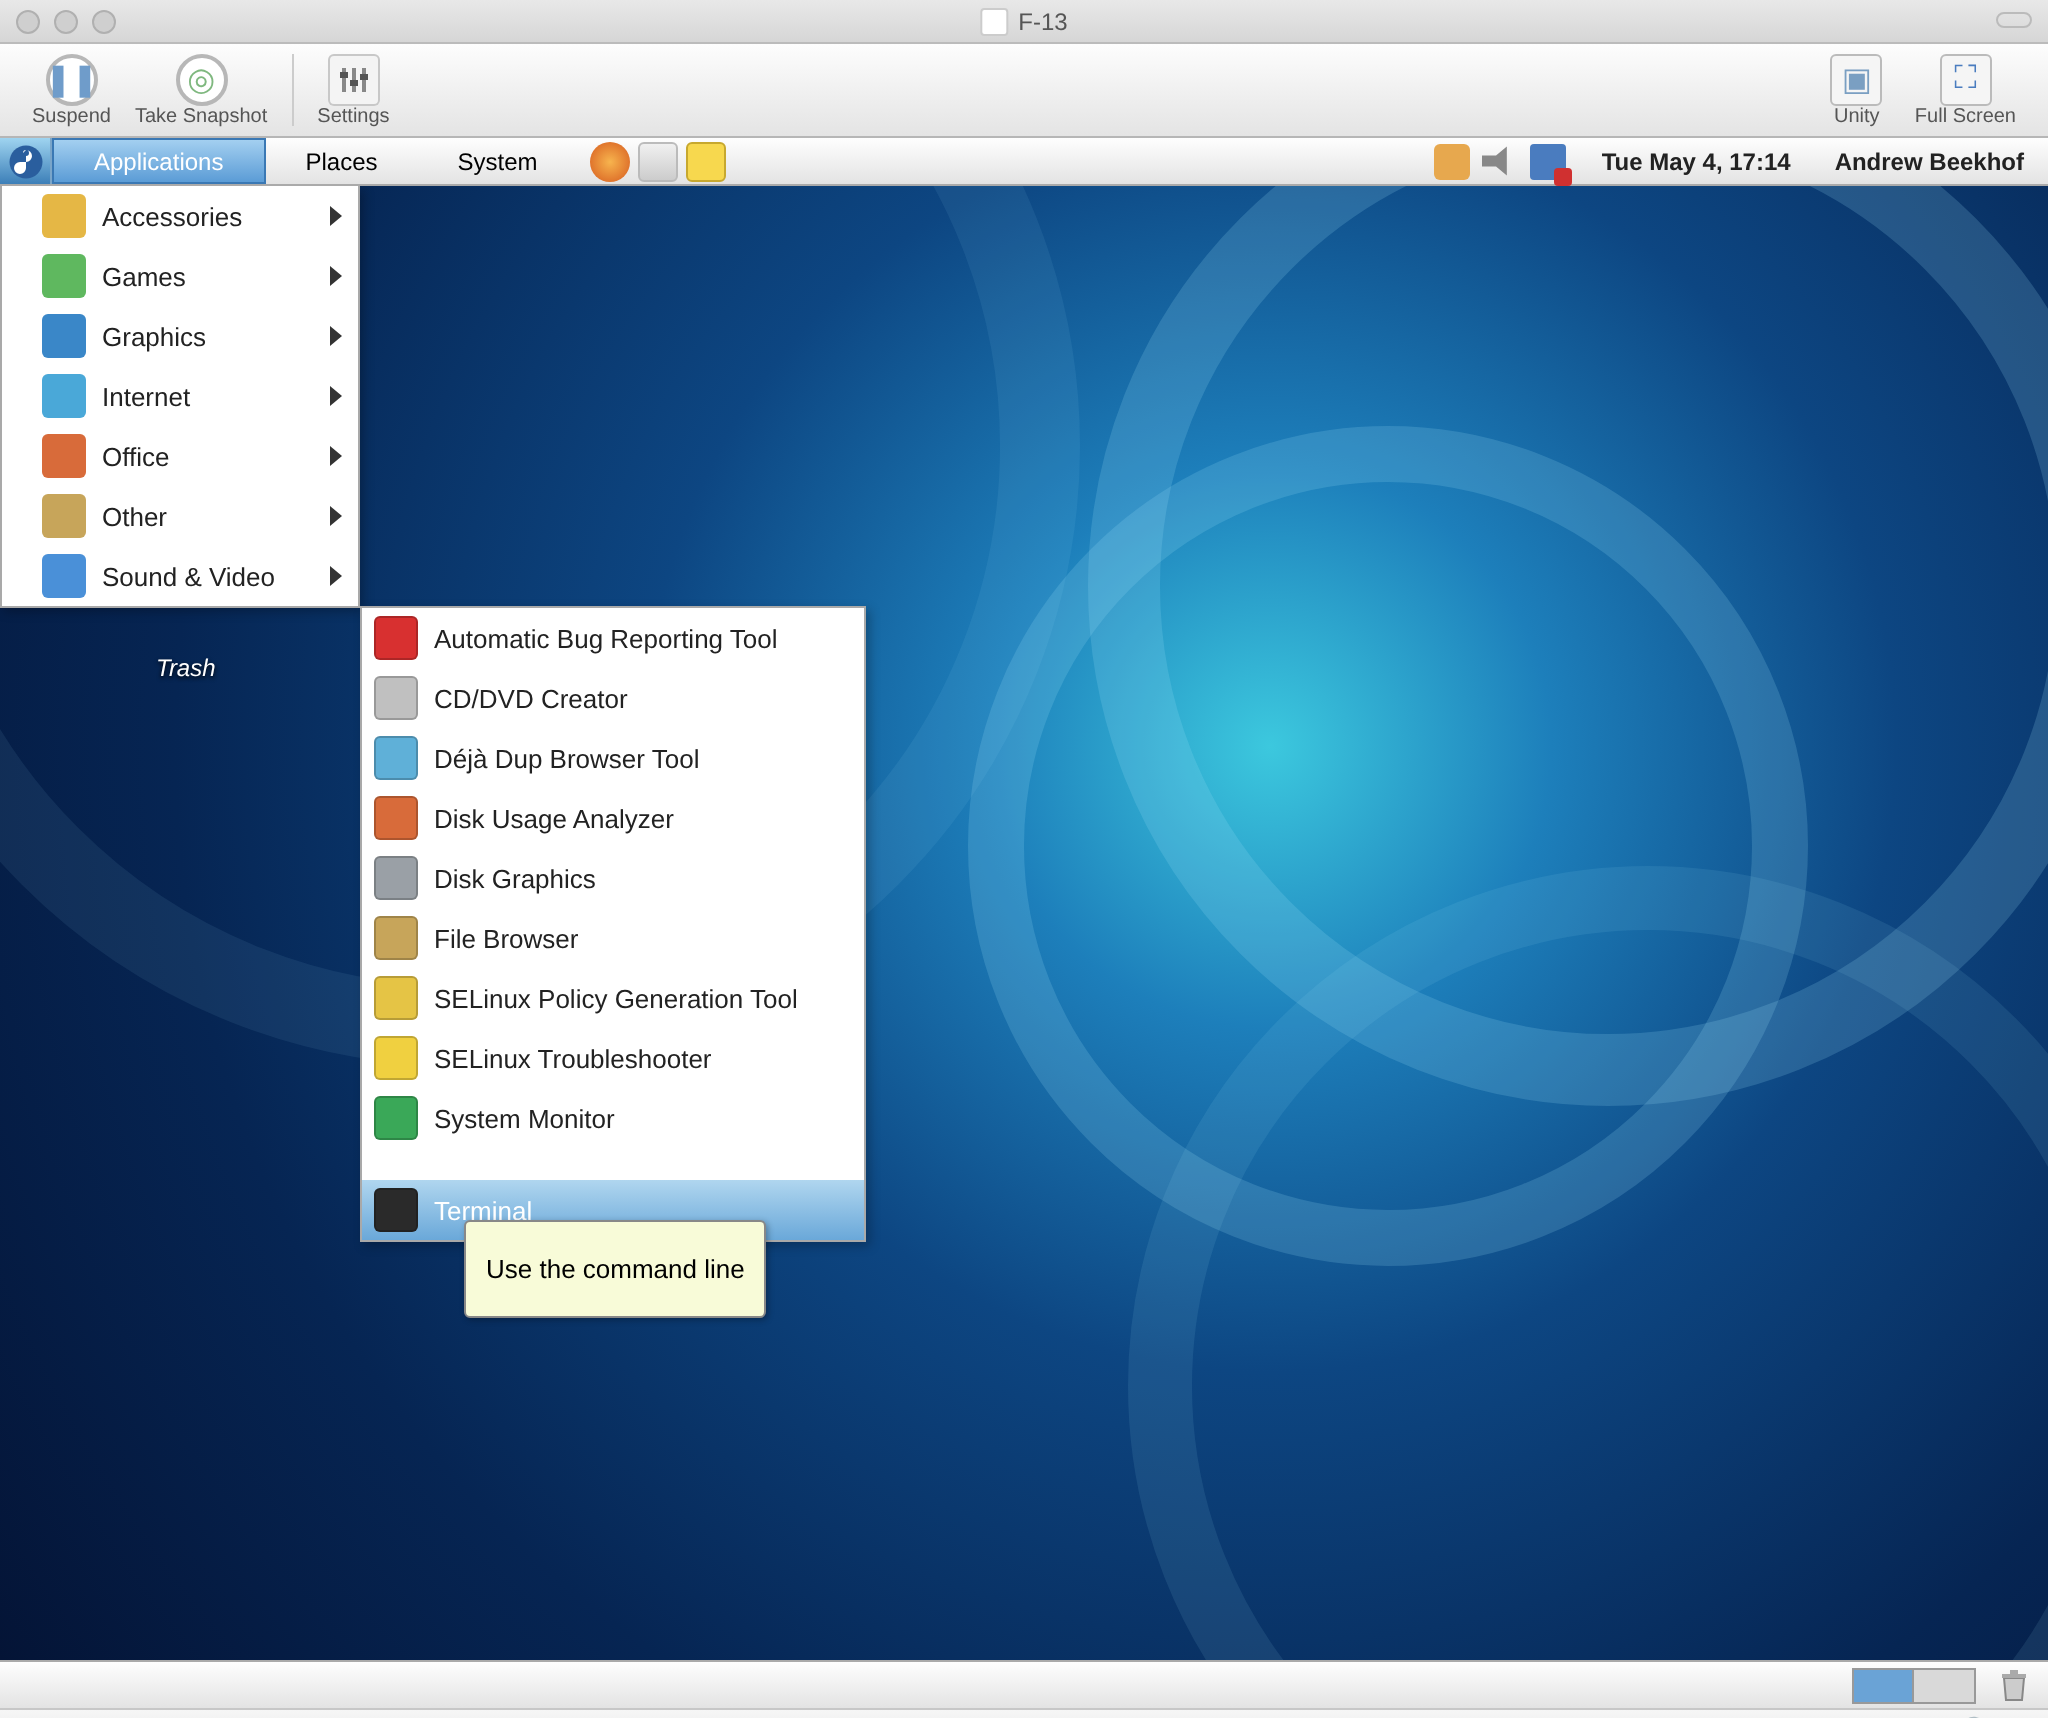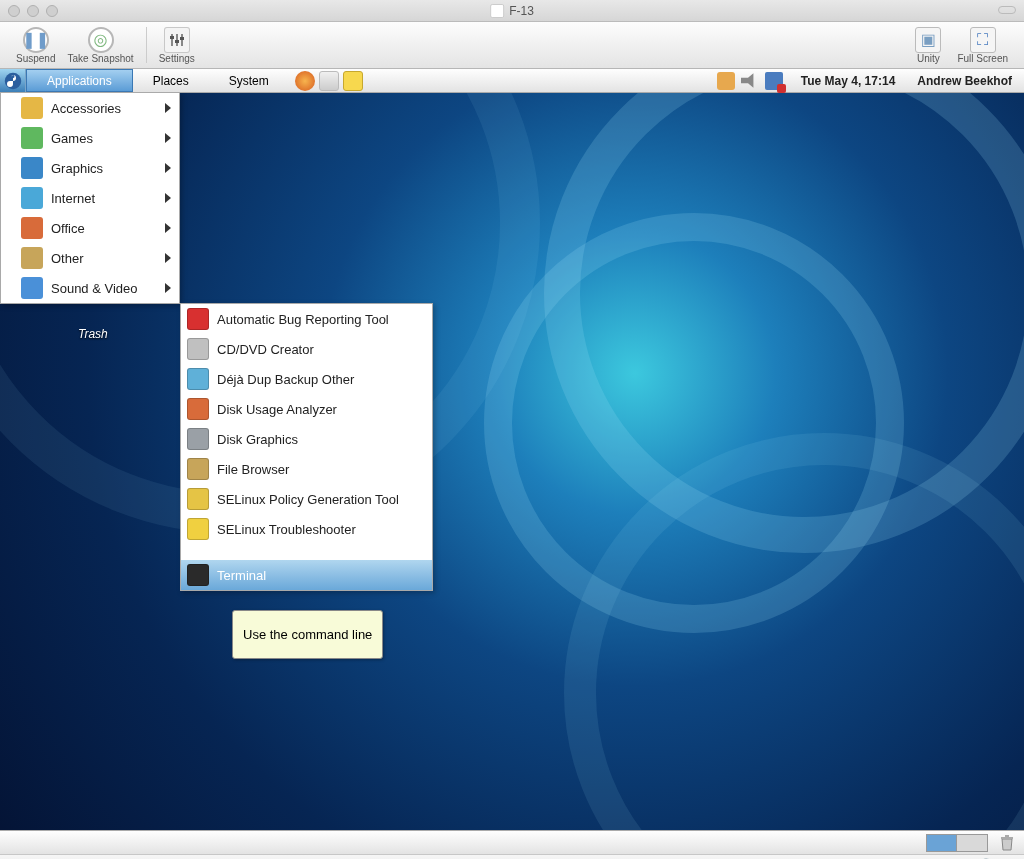--- a/index.html
+++ b/index.html
@@ -212,41 +212,45 @@
       <div class="submenu-item">
         <span class="app-icon" style="background: rgb(216, 48, 48); border: 1px solid rgba(0, 0, 0, 0.2);"></span>
         <span>Automatic Bug Reporting Tool</span>
       </div>
       <div class="submenu-item">
         <span class="app-icon" style="background: rgb(192, 192, 192); border: 1px solid rgba(0, 0, 0, 0.2);"></span>
         <span>CD/DVD Creator</span>
       </div>
       <div class="submenu-item">
         <span class="app-icon" style="background: rgb(95, 176, 216); border: 1px solid rgba(0, 0, 0, 0.2);"></span>
-        <span>Déjà Dup Backup Other</span>
+        <span>Déjà Dup Browser Tool</span>
       </div>
       <div class="submenu-item">
         <span class="app-icon" style="background: rgb(216, 107, 58); border: 1px solid rgba(0, 0, 0, 0.2);"></span>
         <span>Disk Usage Analyzer</span>
       </div>
       <div class="submenu-item">
         <span class="app-icon" style="background: rgb(154, 160, 166); border: 1px solid rgba(0, 0, 0, 0.2);"></span>
         <span>Disk Graphics</span>
       </div>
       <div class="submenu-item">
         <span class="app-icon" style="background: rgb(199, 165, 90); border: 1px solid rgba(0, 0, 0, 0.2);"></span>
         <span>File Browser</span>
       </div>
       <div class="submenu-item">
         <span class="app-icon" style="background: rgb(229, 196, 69); border: 1px solid rgba(0, 0, 0, 0.2);"></span>
         <span>SELinux Policy Generation Tool</span>
       </div>
       <div class="submenu-item">
         <span class="app-icon" style="background: rgb(240, 208, 64); border: 1px solid rgba(0, 0, 0, 0.2);"></span>
         <span>SELinux Troubleshooter</span>
+      </div>
+      <div class="submenu-item">
+        <span class="app-icon" style="background: rgb(58, 168, 88); border: 1px solid rgba(0, 0, 0, 0.2);"></span>
+        <span>System Monitor</span>
       </div>
       <div class="submenu-item selected">
         <span class="app-icon" style="background: rgb(42, 42, 42); border: 1px solid rgba(0, 0, 0, 0.2);"></span>
         <span>Terminal</span>
       </div>
     </div>
 
   <div class="tooltip"><span>Use the command line</span></div>
 </div>
 

